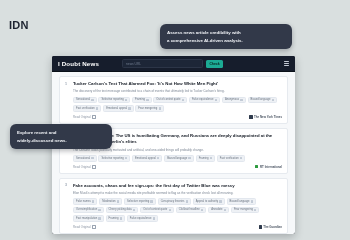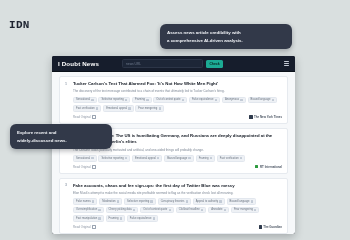--- a/index.html
+++ b/index.html
@@ -7,21 +7,21 @@
     width:350px;height:240px;overflow:hidden;
     background:#d9dfdf;
     font-family:"Liberation Sans",sans-serif;
     -webkit-font-smoothing:antialiased;
   }
   .page{position:relative;width:350px;height:240px;}
 
   
   .brand{
     position:absolute;left:9px;top:19px;
-    font-size:11px;font-weight:700;color:#1d2330;letter-spacing:.3px;font-family:Liberation Mono, monospace;
+    font-size:11px;font-weight:700;color:#1d2330;letter-spacing:.3px;
   }
 
   
   .callout{
     position:absolute;
     background:#323949;color:#f2f4f8;
     border-radius:6px;
     padding:5px 7px;
     font-size:4.4px;line-height:1.75;
     font-weight:600;

